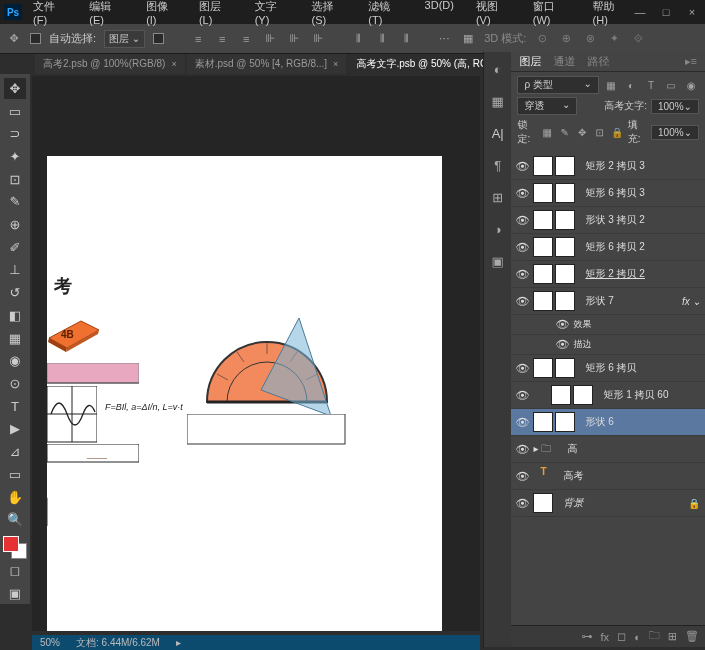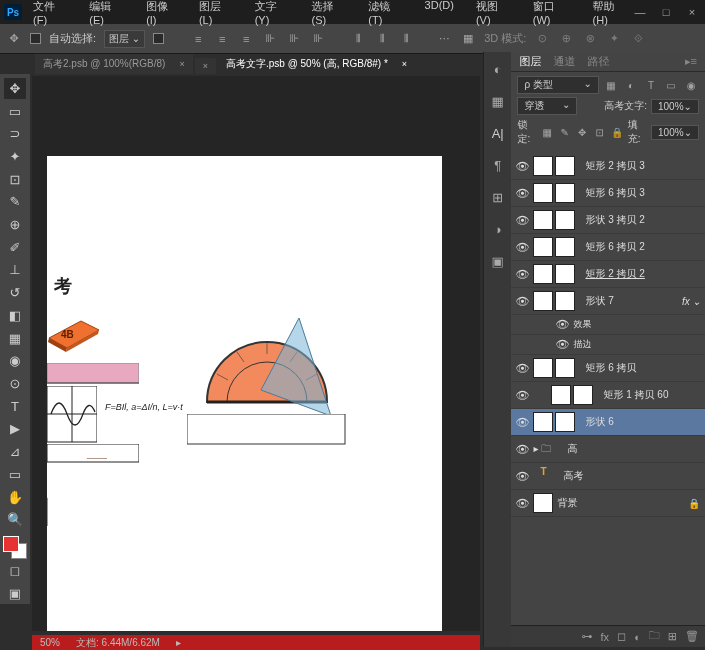--- a/index.html
+++ b/index.html
@@ -11,21 +11,21 @@
 .menu span { padding: 0 3px; cursor: pointer; font-size: 11px; }
 .win-controls { display: flex; gap: 8px; }
 .win-controls span { width: 18px; text-align: center; cursor: pointer; color: #aaa; }
 
 .options-bar { height: 30px; background: #454545; display: flex; align-items: center; padding: 0 6px; gap: 8px; color: #ccc; font-size: 11px; border-bottom: 1px solid #1a1a1a; }
 .opt-icon { width: 16px; height: 16px; display: flex; align-items: center; justify-content: center; cursor: pointer; opacity: 0.7; }
 .dropdown { background: #3a3a3a; border: 1px solid #555; padding: 1px 4px; font-size: 10px; color: #ccc; }
 .checkbox { width: 11px; height: 11px; border: 1px solid #888; background: #2a2a2a; display: inline-block; }
 
 .tabs { height: 20px; background: #2d2d2d; display: flex; align-items: flex-end; padding-left: 35px; gap: 2px; }
-.tab { padding: 3px 8px; font-size: 10px; color: #999; background: #333; cursor: pointer; display: flex; align-items: center; gap: 14px; }
+.tab { padding: 3px 8px; font-size: 10px; color: #999; background: #333; cursor: pointer; display: flex; align-items: center; gap: 6px; }
 .tab.active { background: #2d2d2d; color: #fff; }
 .tab .close { font-size: 9px; cursor: pointer; }
 
 .tool-panel { position: absolute; left: 0; top: 74px; width: 30px; height: 530px; background: #454545; display: flex; flex-direction: column; align-items: center; padding-top: 4px; gap: 2px; }
 .tool { width: 22px; height: 22px; display: flex; align-items: center; justify-content: center; cursor: pointer; color: #ccc; font-size: 13px; }
 .tool.active { background: #2a2a2a; }
 .color-swatch { margin-top: 4px; width: 24px; height: 24px; position: relative; }
 .fg-color { width: 16px; height: 16px; background: #e63232; border: 1px solid #fff; position: absolute; top: 0; left: 0; }
 .bg-color { width: 16px; height: 16px; background: #fff; border: 1px solid #888; position: absolute; bottom: 0; right: 0; }
 
@@ -49,21 +49,21 @@
 .layer.highlight { background: #5a78a0; }
 .layer .eye { width: 14px; font-size: 11px; text-align: center; }
 .layer .thumb { width: 20px; height: 20px; background: #fff; border: 1px solid #222; }
 .layer .mask { width: 20px; height: 20px; background: #fff; border: 1px solid #222; margin-left: -2px; }
 .layer .indent { width: 14px; }
 .layer.sub { padding-left: 44px; height: 20px; font-size: 9px; }
 
 .layer-footer { height: 22px; background: #3a3a3a; border-top: 1px solid #222; display: flex; align-items: center; justify-content: flex-end; padding: 0 6px; gap: 8px; color: #999; font-size: 11px; }
 .layer-footer span { cursor: pointer; }
 
-.status-bar { position: absolute; left: 32px; bottom: 0; height: 15px; width: 448px; background: #b91c1c; display: flex; align-items: center; font-size: 10px; color: #bbb; padding: 0 8px; gap: 16px; }
+.status-bar { position: absolute; left: 32px; bottom: 0; height: 15px; width: 448px; background: #0c4a6e; display: flex; align-items: center; font-size: 10px; color: #bbb; padding: 0 8px; gap: 16px; }
 
 svg { pointer-events: none; }
 .formula { position: absolute; font-size: 9px; font-style: italic; color: #222; }
 </style>
 </head>
 <body>
 
 <div class="titlebar">
   <div class="ps-logo">Ps</div>
   <div class="menu">
@@ -113,20 +113,21 @@
   <span class="opt-icon" style="opacity:0.4">✦</span>
   <span class="opt-icon" style="opacity:0.4">⟐</span>
 </div>
 
 <div class="tabs">
     <div class="tab">
       <span>高考2.psb @ 100%(RGB/8)</span>
       <span class="close">×</span>
     </div>
     <div class="tab">
+      <span>素材.psd @ 50% [4, RGB/8...]</span>
       <span class="close">×</span>
     </div>
     <div class="tab active">
       <span>高考文字.psb @ 50% (高, RGB/8#) *</span>
       <span class="close">×</span>
     </div>
   </div>
 
 <div class="tool-panel">
   <div class="tool active">✥</div>
@@ -337,21 +338,21 @@
           <span style="margin-left: 6px;">高</span>
         </div>
         <div class="layer">
           <span class="eye">👁</span>
           <span style="width: 20px; height: 20px; color: rgb(232, 160, 48); font-weight: bold; text-align: center;">T</span>
           <span style="margin-left: 6px;">高考</span>
         </div>
         <div class="layer">
           <span class="eye">👁</span>
           <span class="thumb"></span>
-          <span style="">背景</span>
+          <span style="margin-left: 6px; font-style: italic;">背景</span>
           <span style="margin-left: auto;">🔒</span>
         </div>
       </div>
     <div class="layer-footer">
       <span>⊶</span>
       <span>fx</span>
       <span>◻</span>
       <span>◐</span>
       <span>🗀</span>
       <span>⊞</span>

